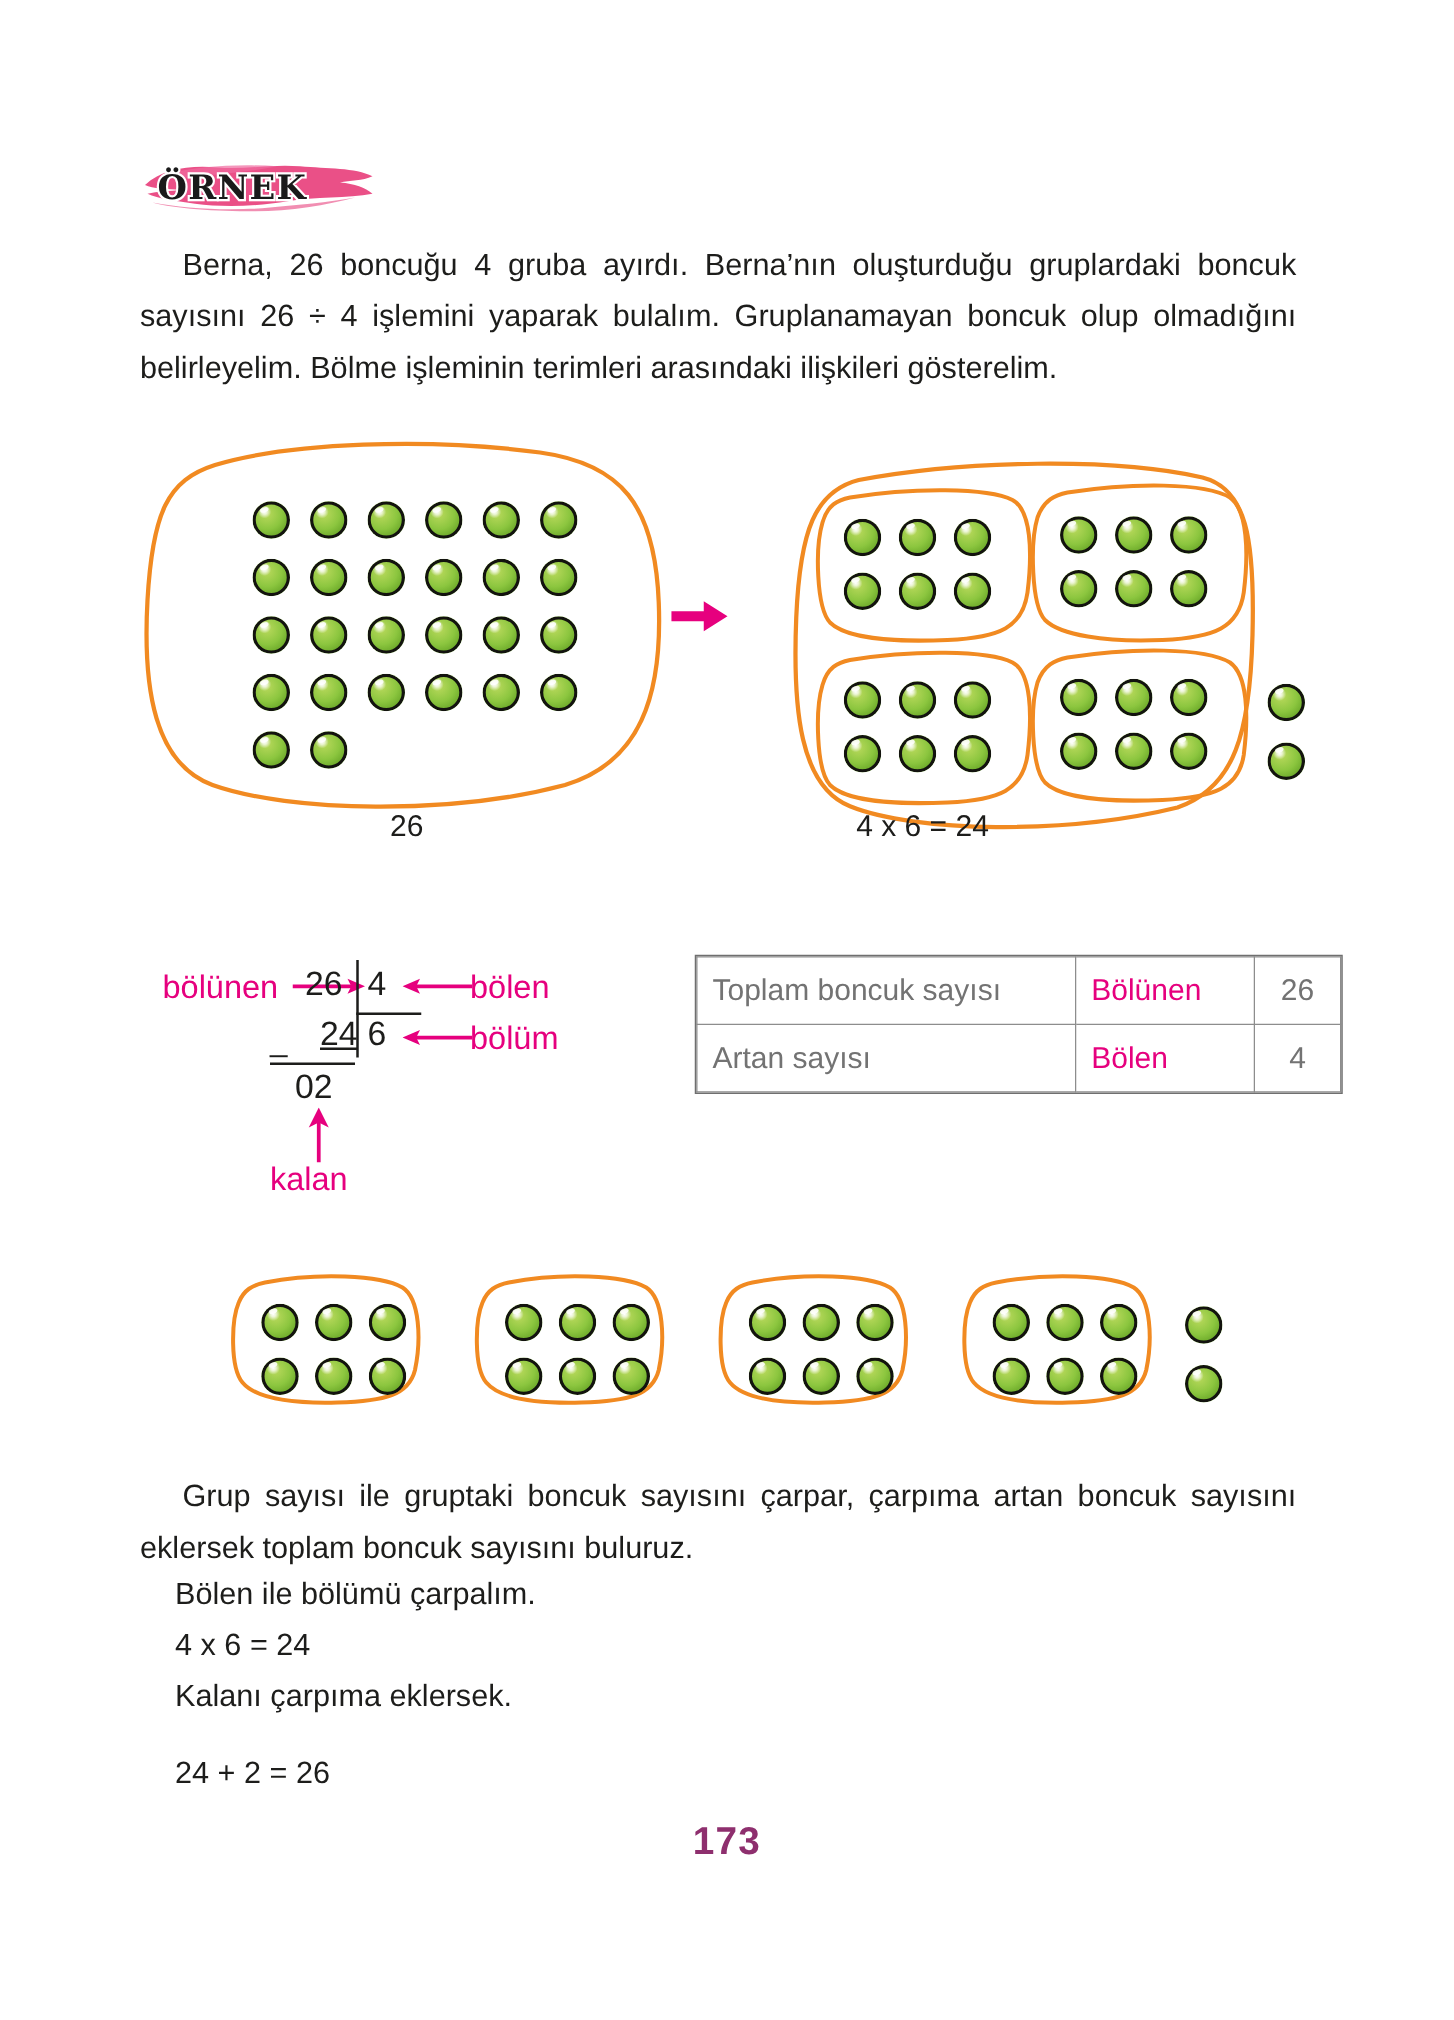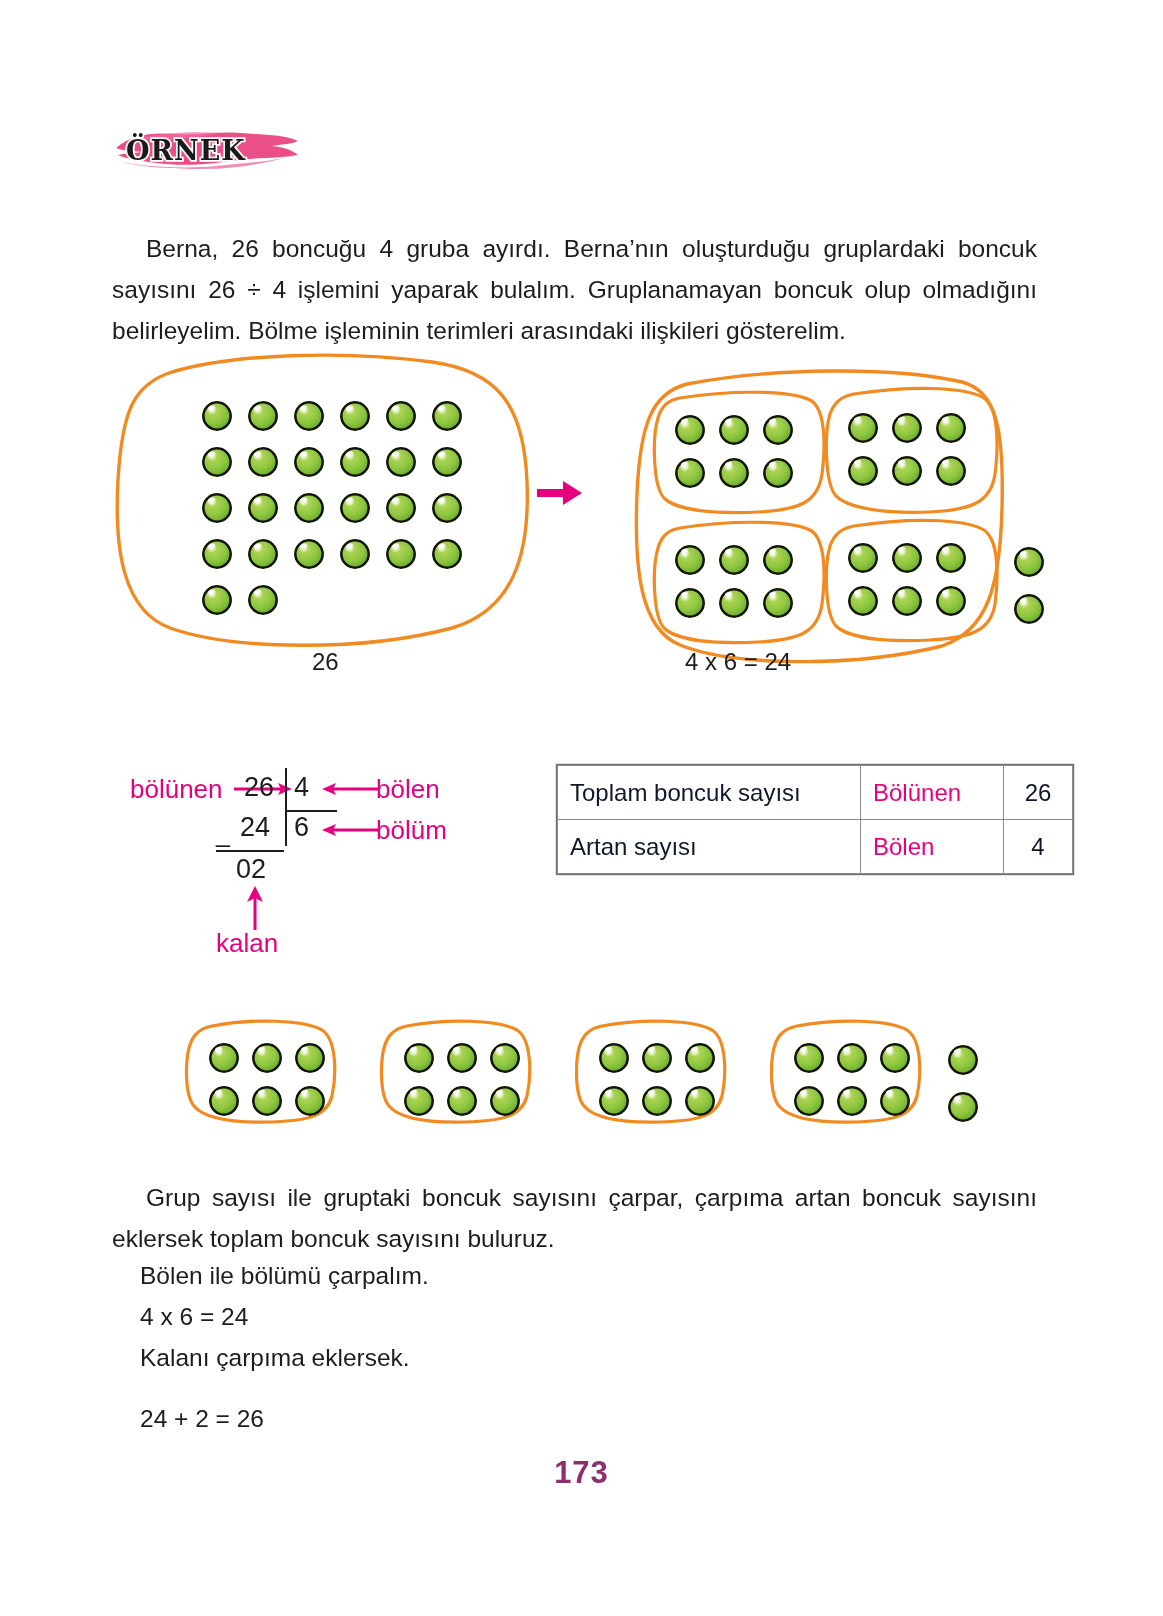--- a/index.html
+++ b/index.html
@@ -49,21 +49,20 @@
     line-height: 41px;
     text-align: justify;
     color: #1d1d1b;
   }
   #intro-para {
     left: 112px;
     top: 192px;
     width: 925px;
     text-indent: 34px;
     text-align-last: left;
-    margin-top: 36px;
   }
   #closing-para {
     left: 112px;
     top: 1177px;
     width: 925px;
     text-indent: 34px;
     text-align-last: left;
   }
   .simple-line {
     position: absolute;
@@ -192,21 +191,21 @@
     left: 557px;
     top: 765px;
     border-collapse: collapse;
     font-size: 24px;
     background: #ffffff;
   }
   #terms-table td {
     border: 1.6px solid #8d8d8d;
     height: 53px;
     padding: 0 12px;
-    color: #0f172a;
+    color: #737373;
     white-space: nowrap;
   }
   #terms-table td.c-label { width: 278px; text-align: left; }
   #terms-table td.c-term  { width: 118px; text-align: left; color: #e6007e; }
   #terms-table td.c-val   { width: 44px;  text-align: center; }
   #terms-table { box-shadow: 0 0 0 1.2px #6f6f6f; }
 
   
   #fig-bottom {
     position: absolute;
@@ -388,21 +387,21 @@
 
   <div class="rule-h" style="left:173px; top:48px; width:52px;"></div>
 
   <svg style="position:absolute; left:210px; top:17px;" width="56" height="20" viewBox="0 0 56 20">
     <path d="M56,10 L10,10" stroke="#e6007e" stroke-width="3"></path>
     <path d="M0,10 L14,4 L11,10 L14,16 Z" fill="#e6007e"></path>
   </svg>
   <div class="div-label" style="left:264px; top:12px;">bölen</div>
 
   <div class="div-num" style="left:104px; top:57px; font-size:25px;">_</div>
-  <div class="div-num" style="left:128px; top:50px;">24</div>
+  <div class="div-num" style="left:144px; top:50px;text-decoration:underline;">24</div>
   <div class="div-num" style="left:182px; top:50px;">6</div>
 
   <svg style="position:absolute; left:210px; top:58px;" width="56" height="20" viewBox="0 0 56 20">
     <path d="M56,10 L10,10" stroke="#e6007e" stroke-width="3"></path>
     <path d="M0,10 L14,4 L11,10 L14,16 Z" fill="#e6007e"></path>
   </svg>
   <div class="div-label" style="left:264px; top:53px;">bölüm</div>
 
   <div class="rule-h" style="left:104px; top:88px; width:68px;"></div>
   <div class="div-num" style="left:124px; top:92px;">02</div>

